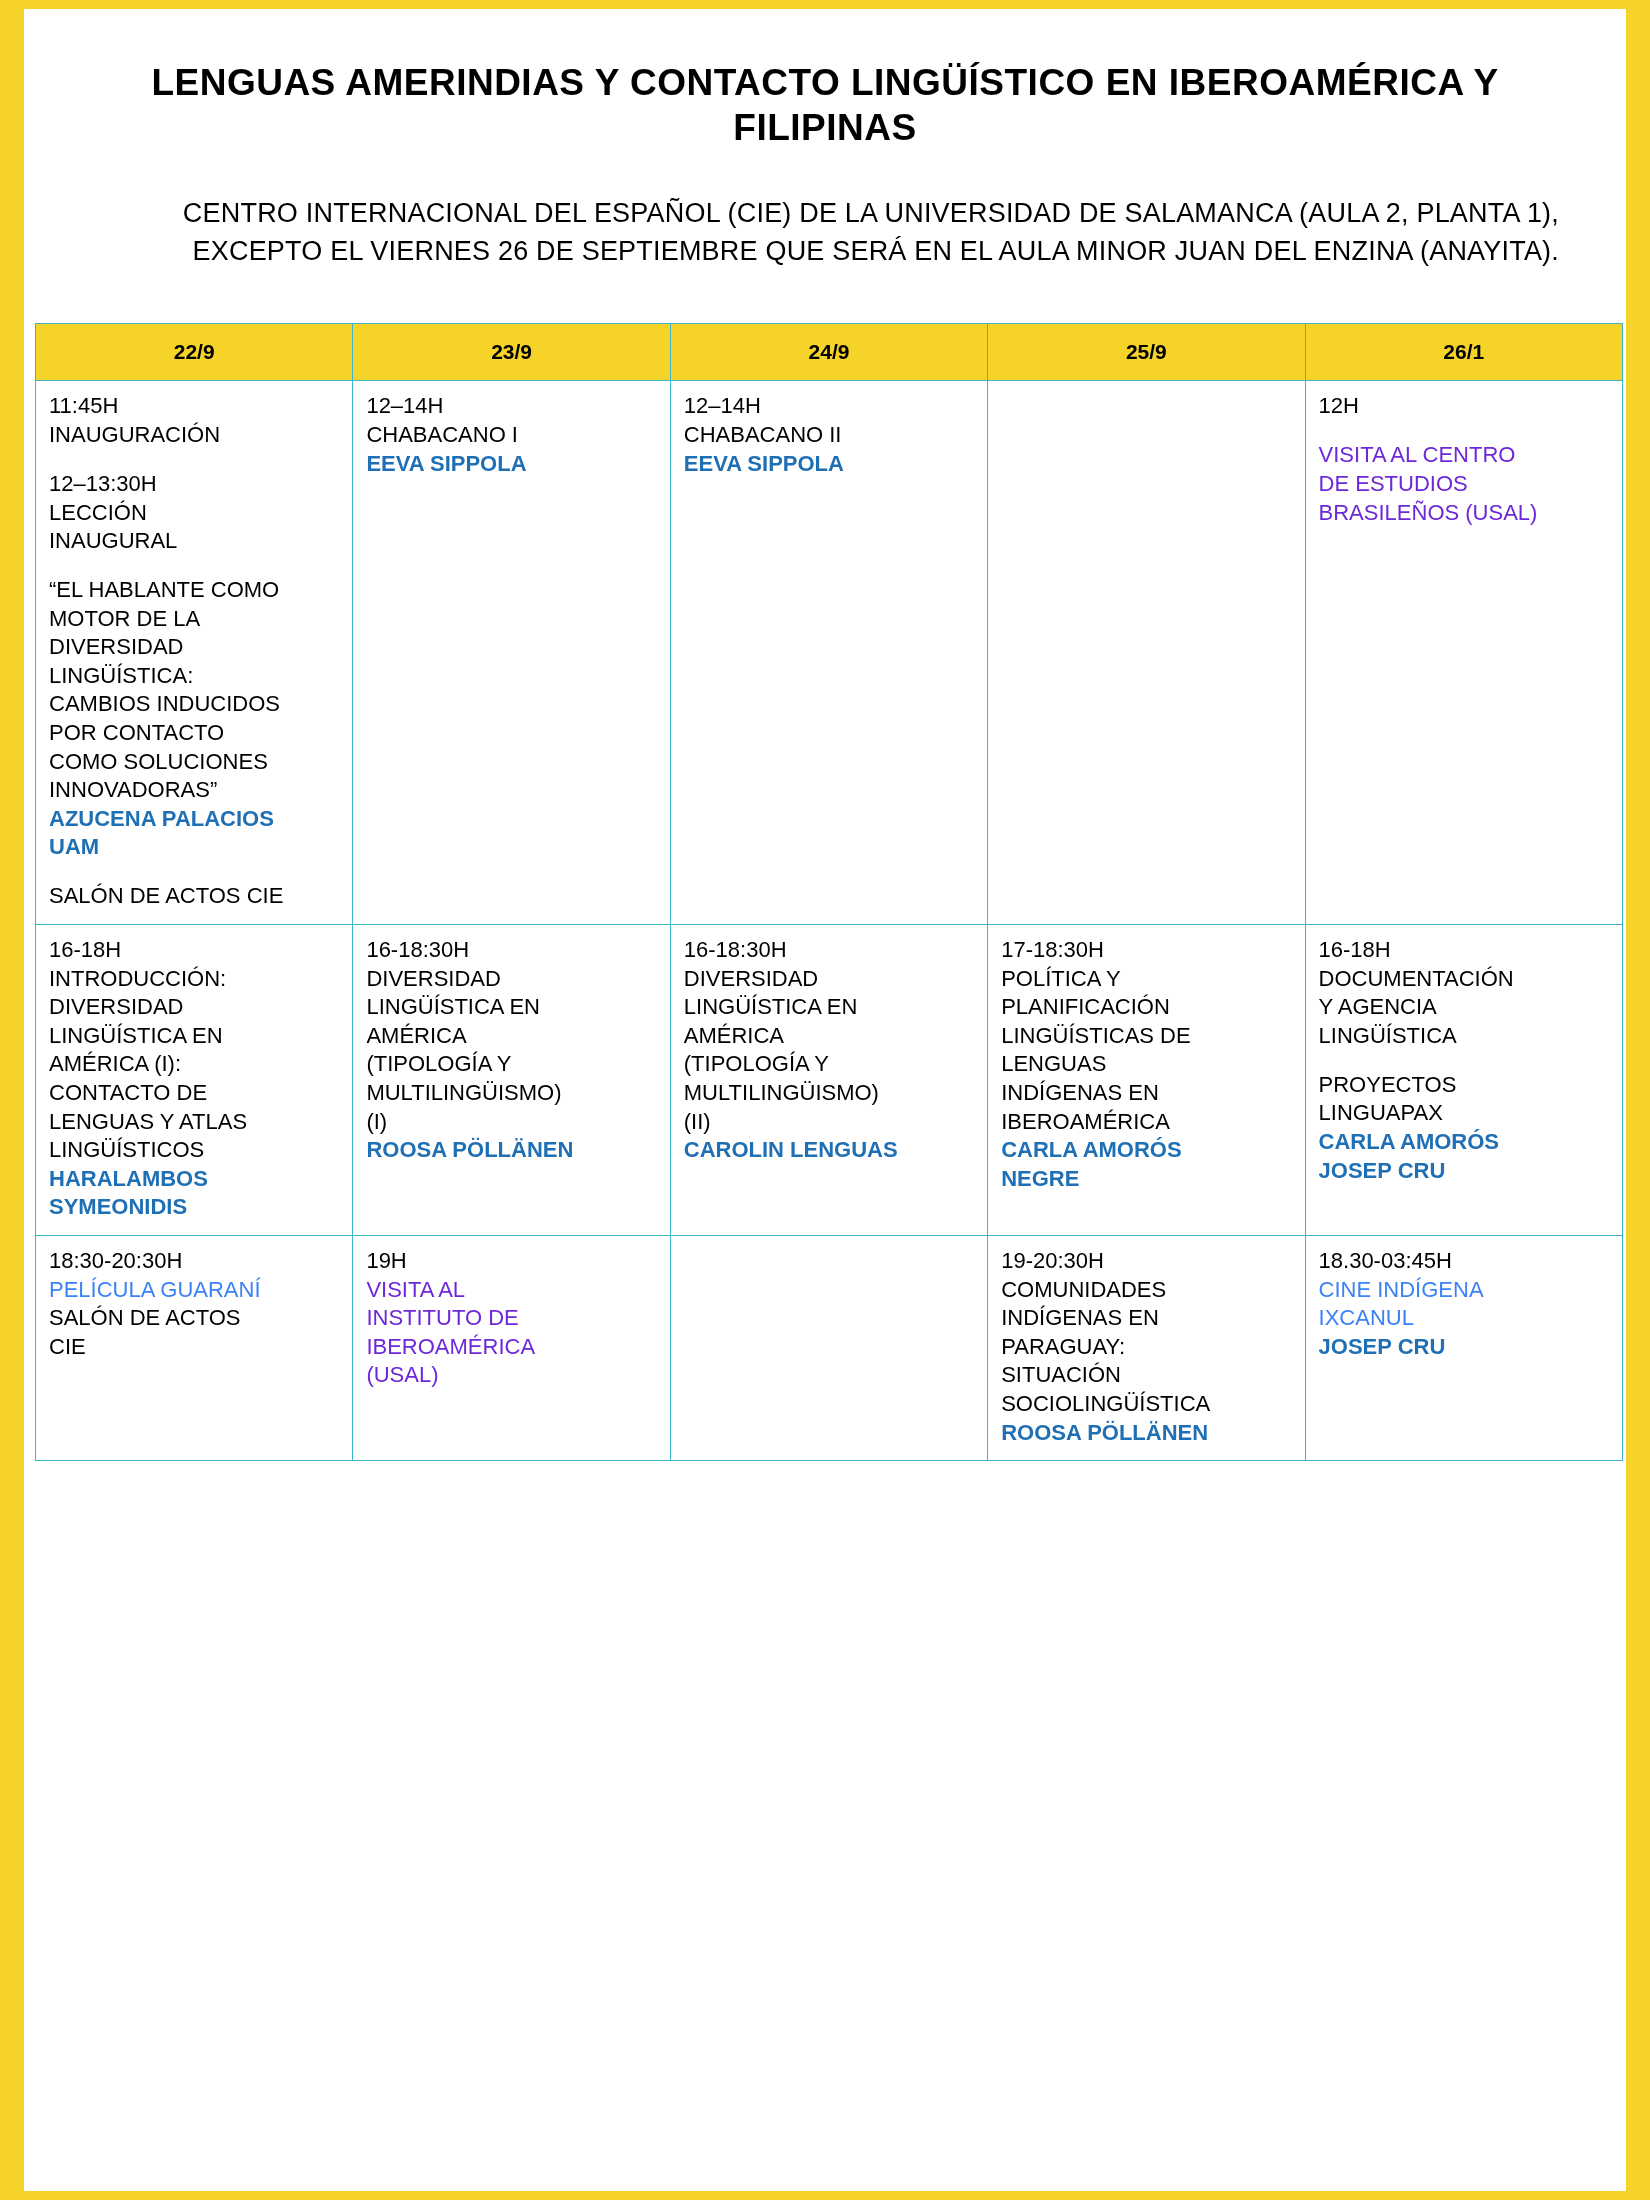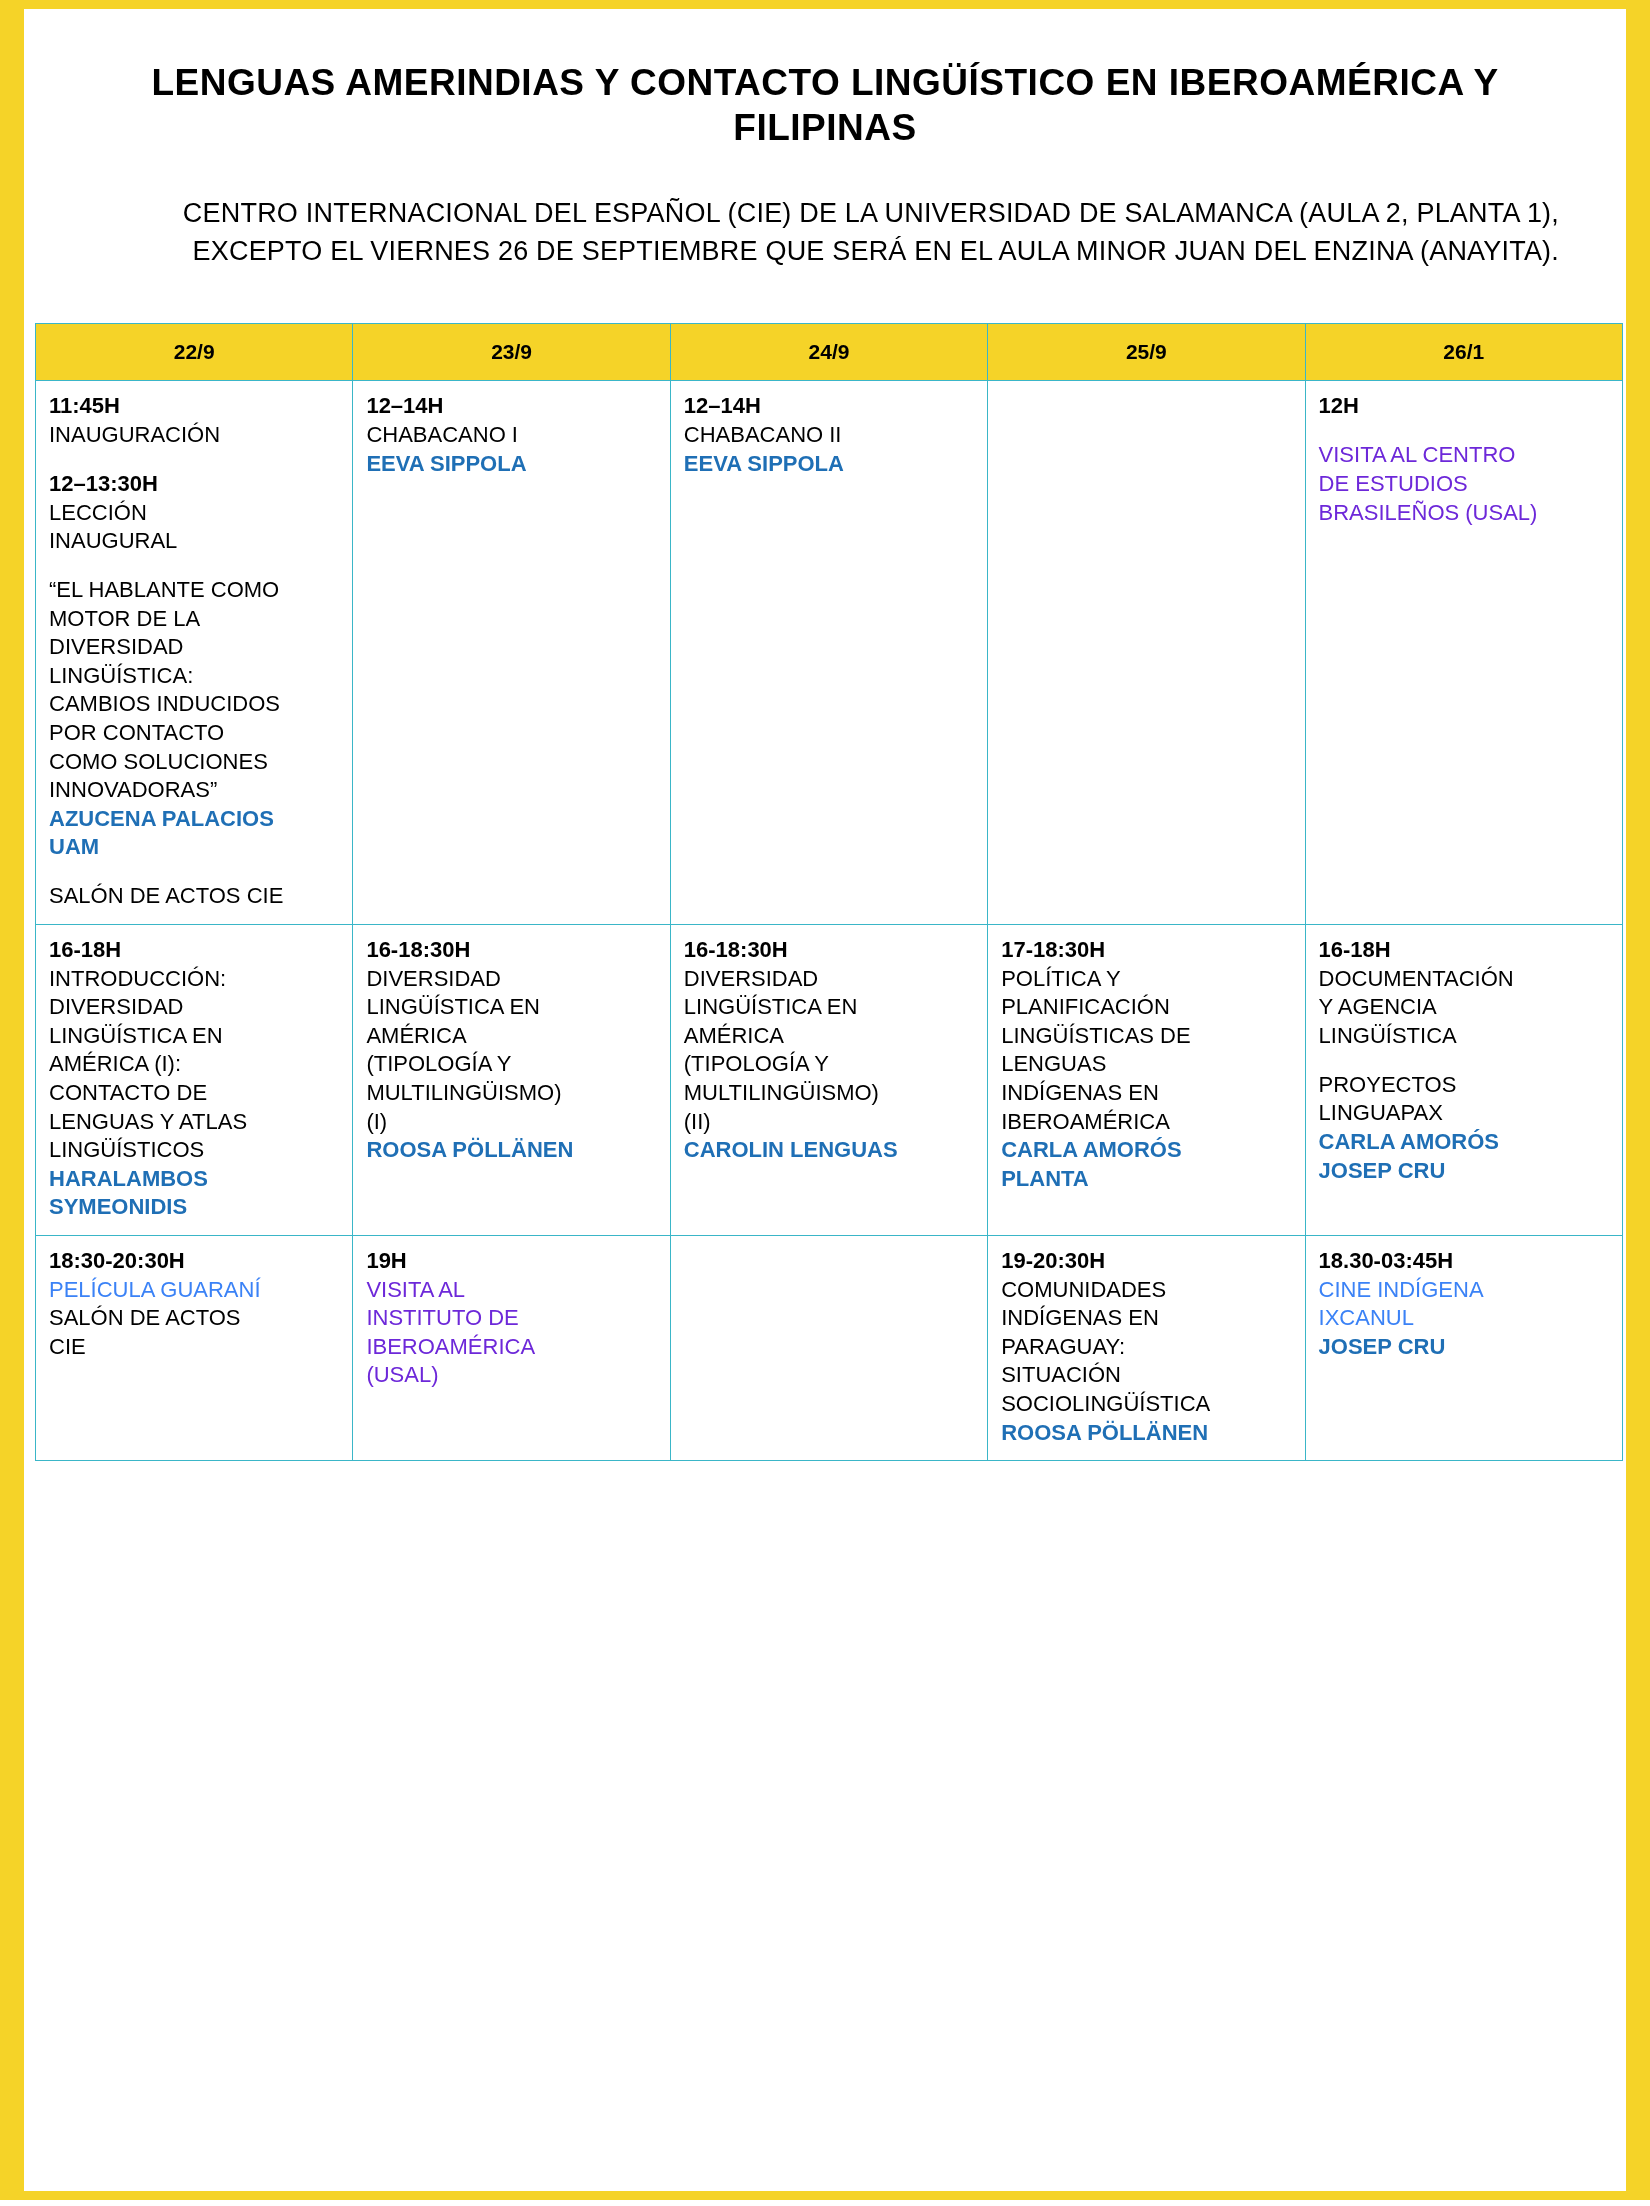--- a/index.html
+++ b/index.html
@@ -67,21 +67,21 @@
   table.schedule td {
     border: 1.9px solid #3ab6c8;
     vertical-align: top;
     padding: 11px 11px 13px 13px;
     font-size: 22px;
     line-height: 1.30;
   }
   .cell-line {
     display: block;
   }
-  .b { font-weight: bold; }
+  .b { font-weight: normal; }
   .blue { color: #1f6fb5; font-weight: bold; }
   .pink { color: #6d28d9; }
   .green { color: #3b82f6; }
   .spacer { display: block; height: 20.4px; }
   .empty-cell { }
 </style>
 </head>
 <body>
 
 <div class="page">
@@ -178,21 +178,21 @@
             </td>
             <td>
               <span class="cell-line b">17-18:30H</span>
               <span class="cell-line">POLÍTICA Y</span>
               <span class="cell-line">PLANIFICACIÓN</span>
               <span class="cell-line">LINGÜÍSTICAS DE</span>
               <span class="cell-line">LENGUAS</span>
               <span class="cell-line">INDÍGENAS EN</span>
               <span class="cell-line">IBEROAMÉRICA</span>
               <span class="cell-line blue">CARLA AMORÓS</span>
-              <span class="cell-line blue">PLANTA</span>
+              <span class="cell-line blue">NEGRE</span>
             </td>
             <td>
               <span class="cell-line b">16-18H</span>
               <span class="cell-line">DOCUMENTACIÓN</span>
               <span class="cell-line">Y AGENCIA</span>
               <span class="cell-line">LINGÜÍSTICA</span>
               <span class="spacer"></span>
               <span class="cell-line">PROYECTOS</span>
               <span class="cell-line">LINGUAPAX</span>
               <span class="cell-line blue">CARLA AMORÓS</span>

